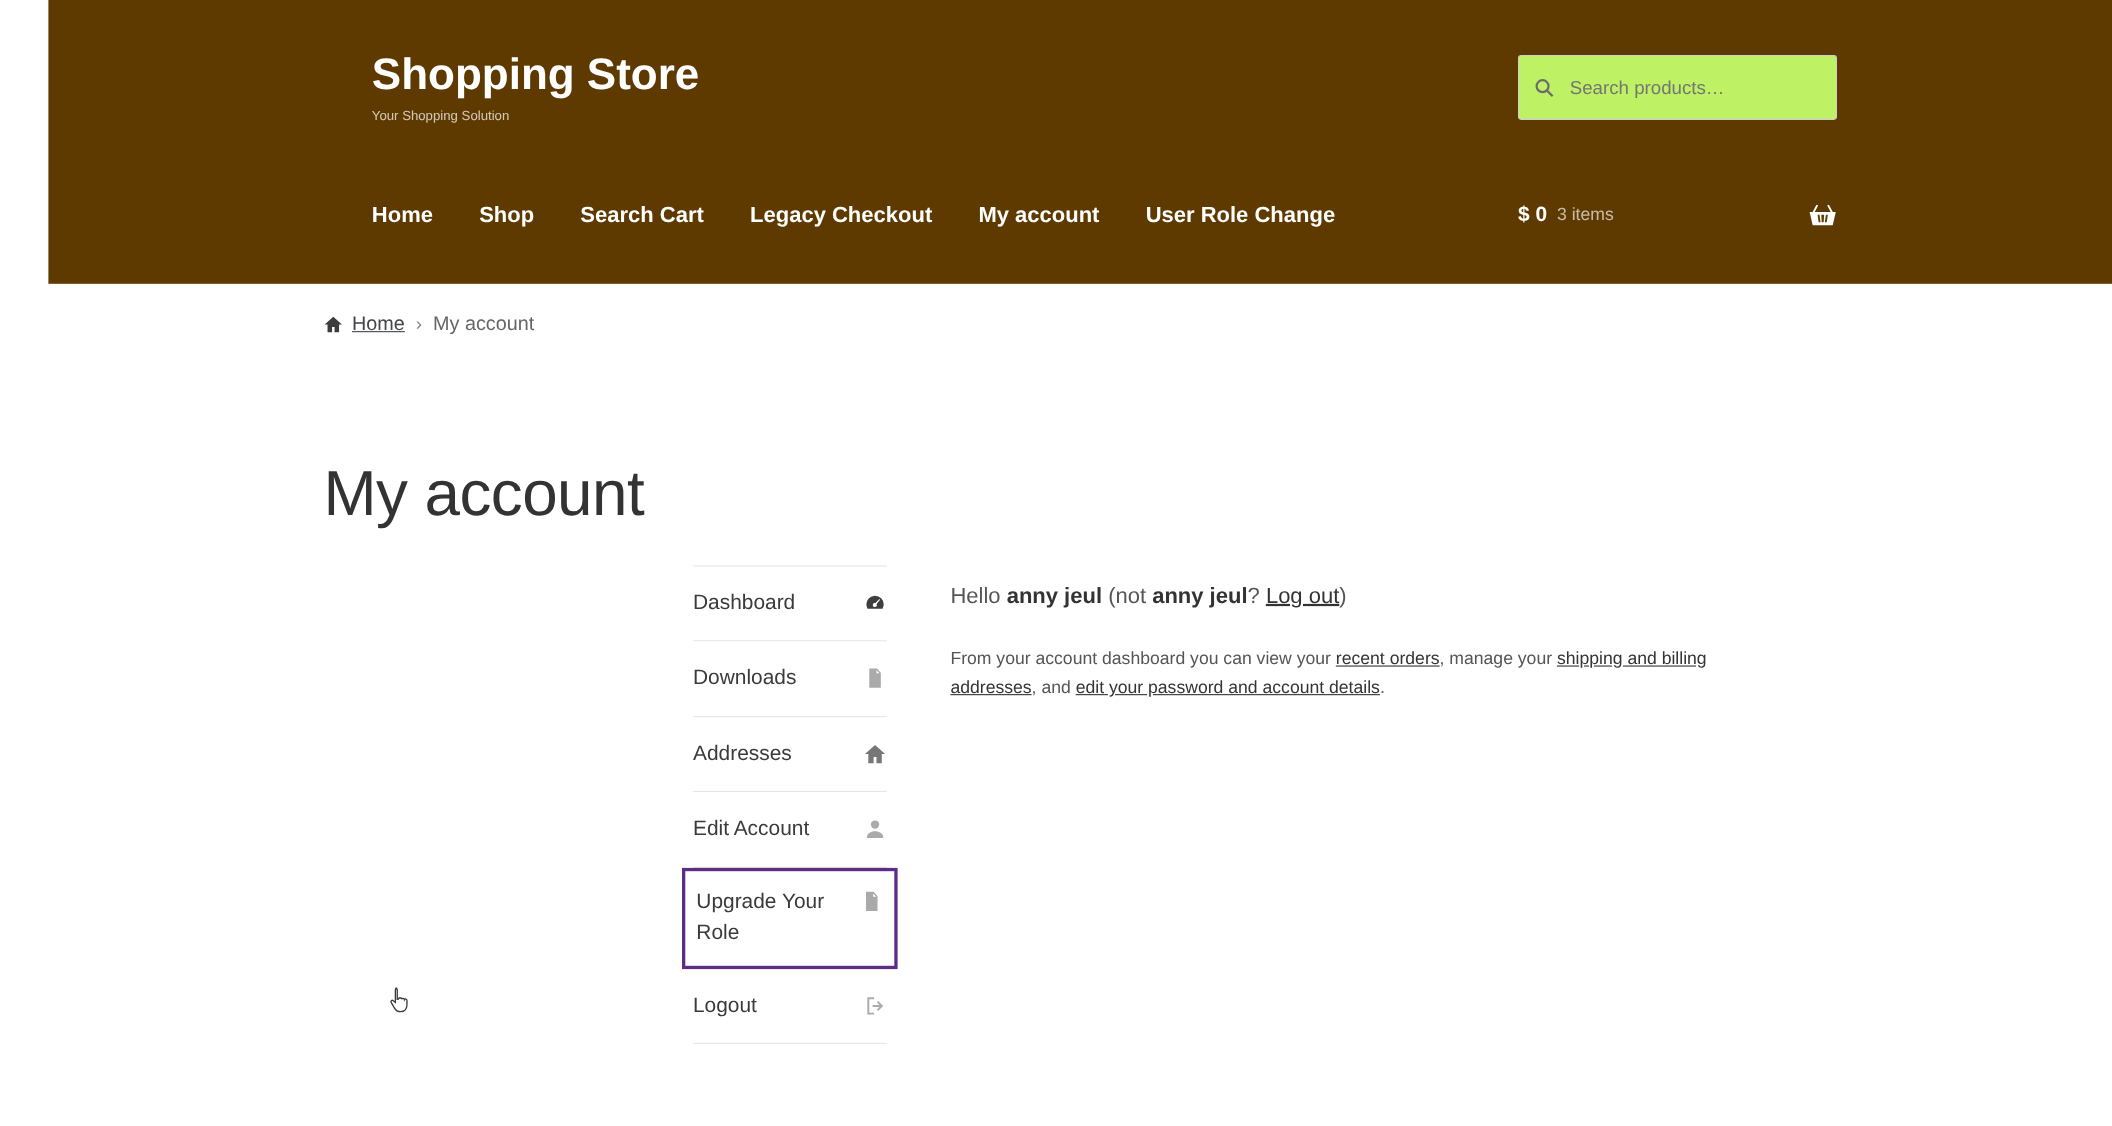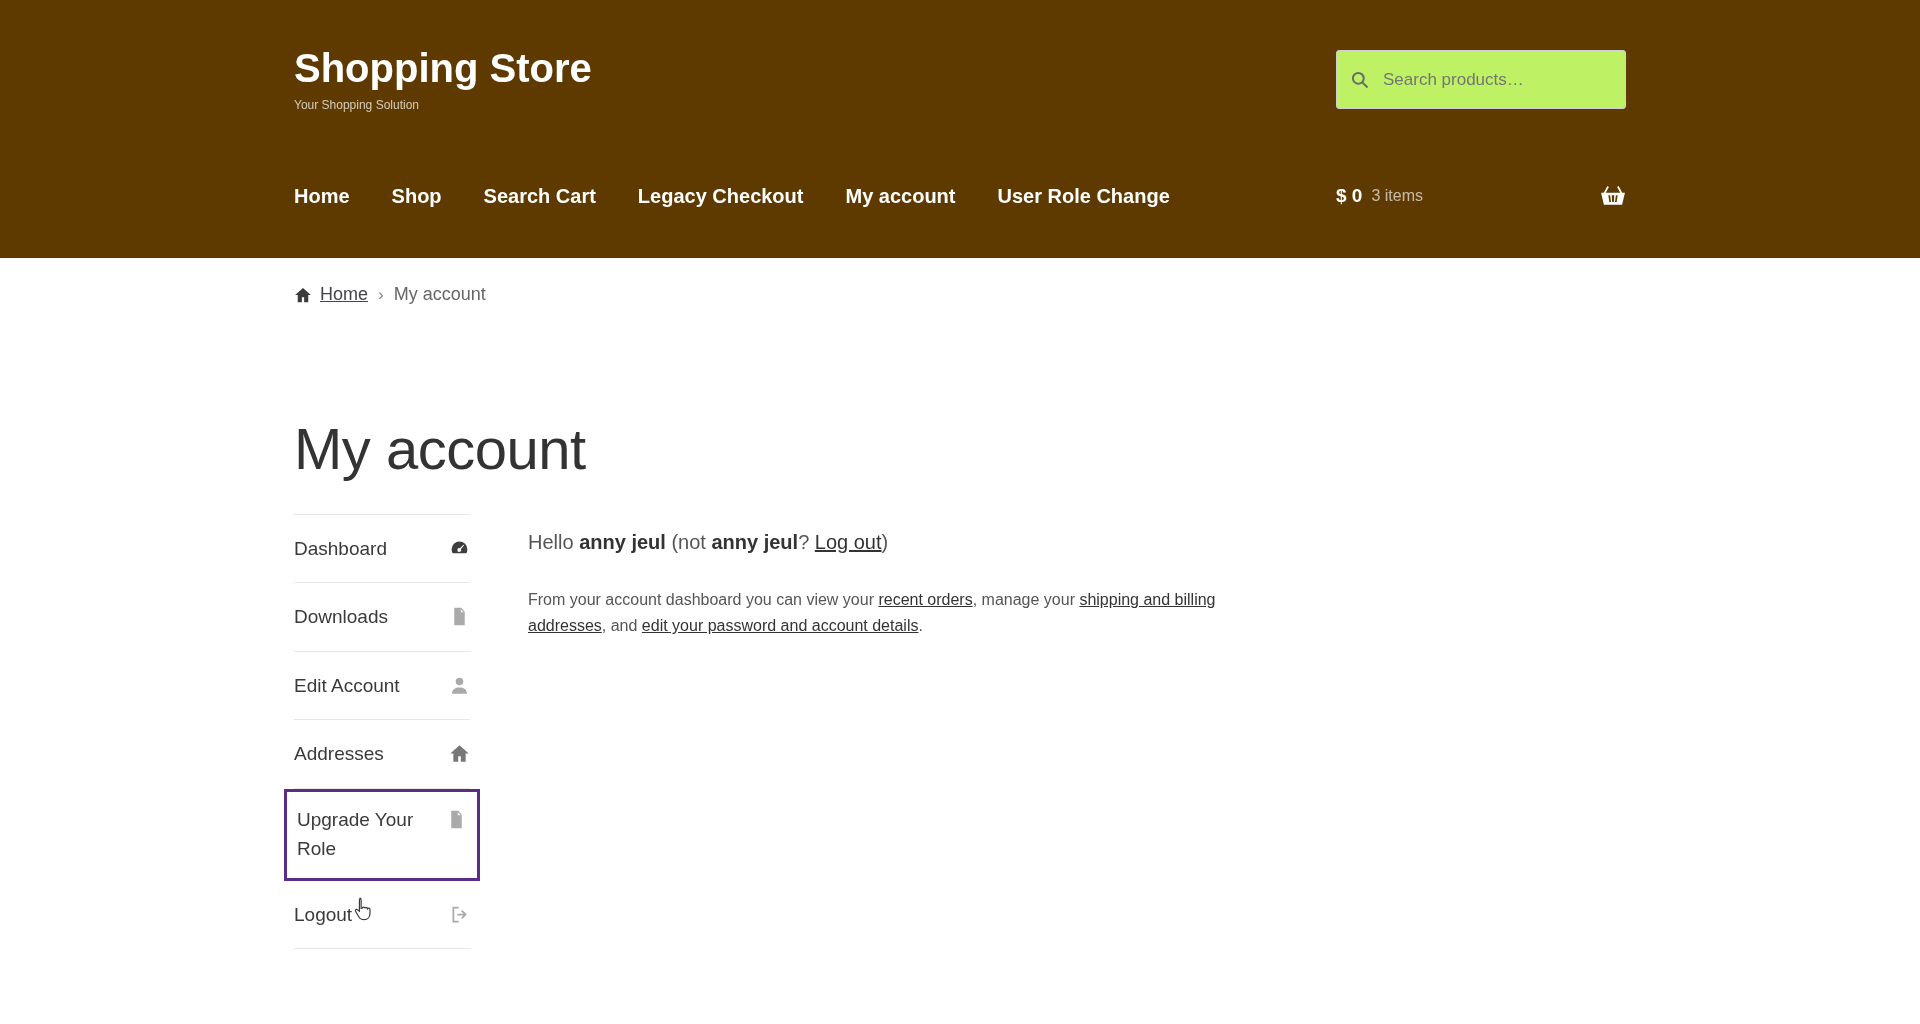--- a/index.html
+++ b/index.html
@@ -13,20 +13,21 @@
     position: relative;
     overflow: hidden;
   }
   .container { width: 1332px; margin-left: 294px; }
 
   
   .site-header {
     background: var(--brand_brown, #5e3a00);
     padding-top: 46px;
     height: 258px;
+    margin-left: 44px;
   }
   .header-top { display: flex; justify-content: space-between; align-items: flex-start; }
   .site-title {
     margin: 0;
     font-size: 40px;
     line-height: 1.1;
     font-weight: 700;
     color: #ffffff;
     cursor: pointer;
   }
@@ -76,21 +77,21 @@
   }
   .home-glyph { display: flex; color: #3c3c3c; }
   .crumb-sep { color: #888; font-size: 17px; }
   .crumb-current { color: #666; }
 
   
   .page-title {
     font-size: 58px; font-weight: 300; color: #333333;
     margin: 84px 0 32px; letter-spacing: -0.5px;
   }
-  .account-wrap { display: flex; align-items: flex-start; }
+  .account-wrap { display: flex; align-items: flex-start; justify-content: flex-end; }
 
   .account-nav {
     width: 176px; margin-right: 58px; flex-shrink: 0;
     border-top: 1px solid var(--border_gray, #e6e6e6);
   }
   .acct-item {
     display: flex; justify-content: space-between; align-items: flex-start;
     padding: 19px 0;
     border-bottom: 1px solid var(--border_gray, #e6e6e6);
     cursor: pointer;
@@ -187,34 +188,34 @@
       <div class="acct-item">
         <span class="acct-label">Downloads</span>
         <span class="acct-icon">
           <svg width="21" height="21" viewBox="0 0 24 24" fill="currentColor">
               <path d="M6 2h8l4 4.5V22H6V2zm7.5 1.8V7h3.2l-3.2-3.2zM8.5 11h7v1.6h-7V11zm0 3.4h7V16h-7v-1.6zm0 3.4h7v1.6h-7v-1.6z"></path>
             </svg>
         </span>
       </div>
 
       <div class="acct-item">
+        <span class="acct-label">Addresses</span>
+        <span class="acct-icon mid">
+          <svg width="21" height="21" viewBox="0 0 24 24" fill="currentColor">
+              <path d="M12 2.5 1.5 12H5v9.5h5.5V15h3v6.5H19V12h3.5L12 2.5z"></path>
+            </svg>
+        </span>
+      </div>
+
+      <div class="acct-item">
         <span class="acct-label">Edit Account</span>
         <span class="acct-icon">
           <svg width="21" height="21" viewBox="0 0 24 24" fill="currentColor">
               <circle cx="12" cy="7.5" r="4.3"></circle>
               <path d="M3.5 21c0-4.3 4-6.6 8.5-6.6s8.5 2.3 8.5 6.6v.5h-17V21z"></path>
-            </svg>
-        </span>
-      </div>
-
-      <div class="acct-item">
-        <span class="acct-label">Addresses</span>
-        <span class="acct-icon mid">
-          <svg width="21" height="21" viewBox="0 0 24 24" fill="currentColor">
-              <path d="M12 2.5 1.5 12H5v9.5h5.5V15h3v6.5H19V12h3.5L12 2.5z"></path>
             </svg>
         </span>
       </div>
 
       <div class="acct-item active">
         <span class="acct-label">Upgrade Your Role</span>
         <span class="acct-icon">
           <svg width="21" height="21" viewBox="0 0 24 24" fill="currentColor">
               <path d="M6 2h8l4 4.5V22H6V2zm7.5 1.8V7h3.2l-3.2-3.2zM8.5 11h7v1.6h-7V11zm0 3.4h7V16h-7v-1.6zm0 3.4h7v1.6h-7v-1.6z"></path>
             </svg>

